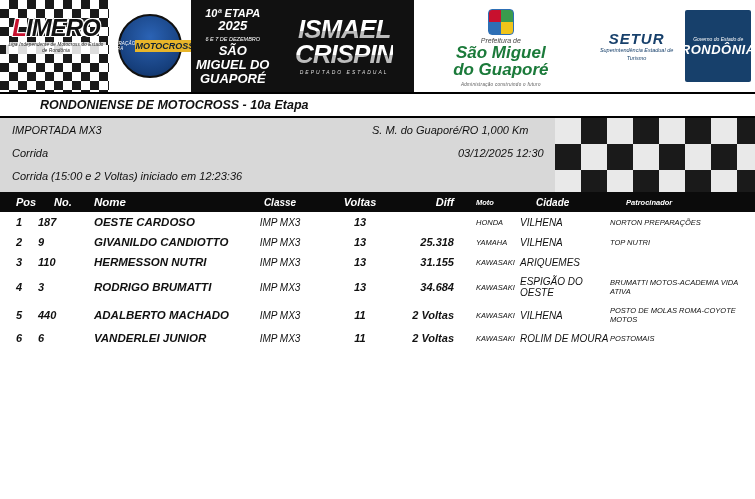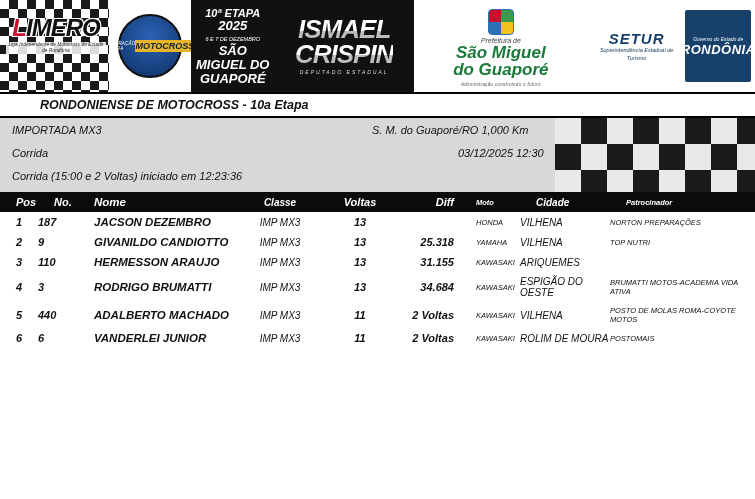--- a/index.html
+++ b/index.html
@@ -340,21 +340,21 @@
         <th class="c-diff">Diff</th>
         <th class="c-moto">Moto</th>
         <th class="c-cidade">Cidade</th>
         <th class="c-patro">Patrocinador</th>
       </tr>
     </thead>
     <tbody>
       <tr>
         <td class="c-pos">1</td>
         <td class="c-no">187</td>
-        <td class="c-nome">JACSON DEZEMBRO</td>
+        <td class="c-nome">OESTE CARDOSO</td>
         <td class="c-classe">IMP MX3</td>
         <td class="c-voltas">13</td>
         <td class="c-diff"></td>
         <td class="c-moto">HONDA</td>
         <td class="c-cidade">VILHENA</td>
         <td class="c-patro">NORTON PREPARAÇÕES</td>
       </tr>
       <tr>
         <td class="c-pos">2</td>
         <td class="c-no">9</td>
@@ -362,21 +362,21 @@
         <td class="c-classe">IMP MX3</td>
         <td class="c-voltas">13</td>
         <td class="c-diff">25.318</td>
         <td class="c-moto">YAMAHA</td>
         <td class="c-cidade">VILHENA</td>
         <td class="c-patro">TOP NUTRI</td>
       </tr>
       <tr>
         <td class="c-pos">3</td>
         <td class="c-no">110</td>
-        <td class="c-nome">HERMESSON ARAUJO</td>
+        <td class="c-nome">HERMESSON NUTRI</td>
         <td class="c-classe">IMP MX3</td>
         <td class="c-voltas">13</td>
         <td class="c-diff">31.155</td>
         <td class="c-moto">KAWASAKI</td>
         <td class="c-cidade">ARIQUEMES</td>
         <td class="c-patro"></td>
       </tr>
       <tr>
         <td class="c-pos">4</td>
         <td class="c-no">3</td>

